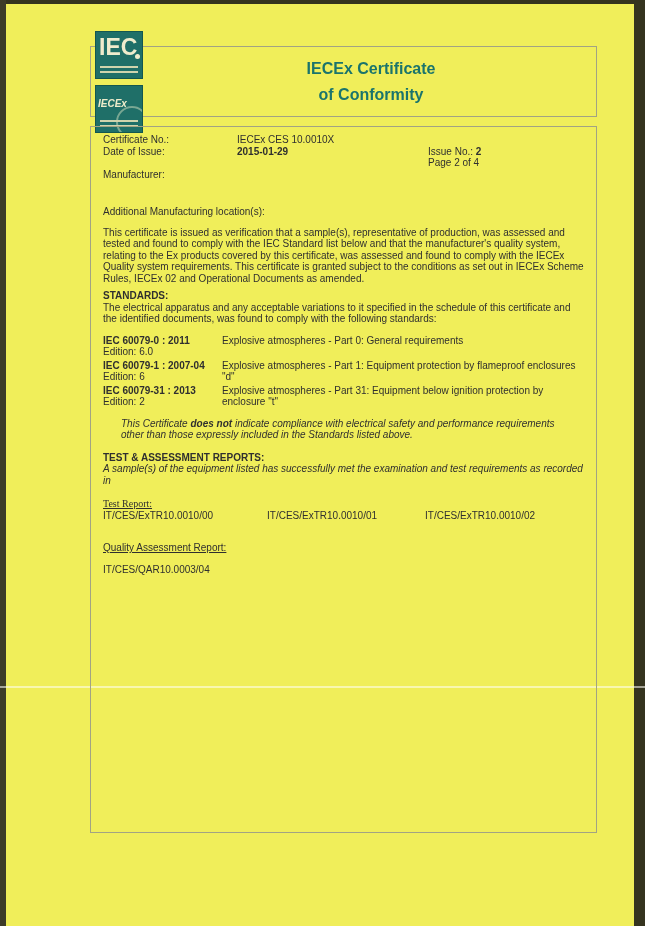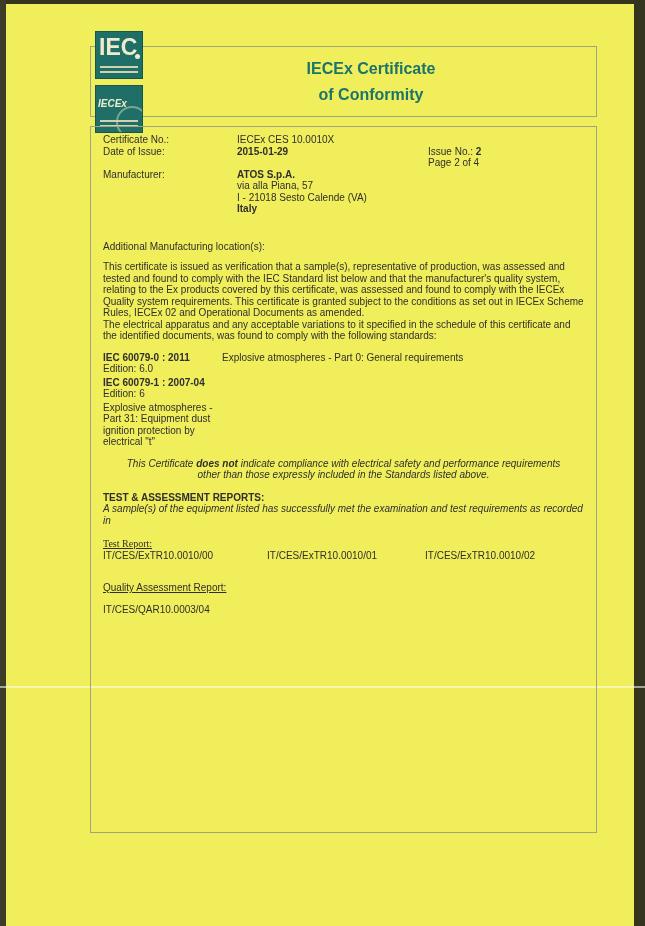--- a/index.html
+++ b/index.html
@@ -54,21 +54,21 @@
   .meta-grid { display:grid; grid-template-columns:134px 191px 1fr; row-gap:0; }
   .bold   { font-weight:bold; }
   .uline  { text-decoration:underline; }
 
   .section-additional { margin-top:26px; }
   .cert-statement { margin-top:9px; }
   .standards-heading { margin-top:6px; font-weight:bold; }
   .standards-list { margin-top:10px; }
   .std-row { display:grid; grid-template-columns:119px 1fr; margin-bottom:2px; }
   .std-code { font-weight:bold; }
-  .disclaimer { margin-top:10px; text-align:center; font-style:italic; padding:0 18px; }
+  .disclaimer { margin-top:10px; font-style:italic; padding:0 18px; }
   .test-heading { margin-top:11px; font-weight:bold; }
   .test-intro { font-style:italic; }
   .test-report-label { margin-top:12px;font-family:Liberation Serif, serif; }
   .reports-row { display:grid; grid-template-columns:164px 158px 1fr; }
   .qar-label { margin-top:21px; }
   .qar-value { margin-top:10px; }
 </style>
 </head>
 <body>
 
@@ -112,51 +112,51 @@
 
       <div>Date of Issue:</div>
       <div class="bold">2015-01-29</div>
       <div><span>Issue No.:</span> <span class="bold">2</span></div>
 
       <div></div>
       <div></div>
       <div>Page 2 of 4</div>
 
       <div>Manufacturer:</div>
-      <div>
-        <div class="bold">ATOS S.p.A.</div>
-        <div>via alla Piana, 57</div>
-        <div>I - 21018 Sesto Calende (VA)</div>
-        <div class="bold">Italy</div>
-      </div>
       <div></div>
     </div>
 
     <div class="section-additional">Additional Manufacturing location(s):</div>
 
     <div class="cert-statement">This certificate is issued as verification that a sample(s), representative of production, was assessed and tested and found to comply with the IEC Standard list below and that the manufacturer's quality system, relating to the Ex products covered by this certificate, was assessed and found to comply with the IECEx Quality system requirements. This certificate is granted subject to the conditions as set out in IECEx Scheme Rules, IECEx 02 and Operational Documents as amended.</div>
 
+    <div class="standards-heading">STANDARDS:</div>
     <div>The electrical apparatus and any acceptable variations to it specified in the schedule of this certificate and the identified documents, was found to comply with the following standards:</div>
 
     <div class="standards-list">
       <div class="std-row">
         <div>
           <div class="std-code">IEC 60079-0 : 2011</div>
           <div>Edition: 6.0</div>
         </div>
         <div>Explosive atmospheres - Part 0: General requirements</div>
       </div>
       <div class="std-row">
         <div>
           <div class="std-code">IEC 60079-1 : 2007-04</div>
           <div>Edition: 6</div>
         </div>
+        <div>Explosive atmospheres - Part 1: Equipment protection by flameproof enclosures "d"</div>
       </div>
       <div class="std-row">
-        <div>Explosive atmospheres - Part 31: Equipment dust ignition protection by electrical "t"</div>
+        <div>
+          <div class="std-code">IEC 60079-31 : 2013</div>
+          <div>Edition: 2</div>
+        </div>
+        <div>Explosive atmospheres - Part 31: Equipment below ignition protection by enclosure "t"</div>
       </div>
     </div>
 
     <div class="disclaimer"><span>This Certificate </span><span class="bold">does not</span><span> indicate compliance with electrical safety and performance requirements other than those expressly included in the Standards listed above.</span></div>
 
     <div class="test-heading">TEST &amp; ASSESSMENT REPORTS:</div>
     <div class="test-intro">A sample(s) of the equipment listed has successfully met the examination and test requirements as recorded in</div>
 
     <div class="test-report-label uline">Test Report:</div>
     <div class="reports-row">

